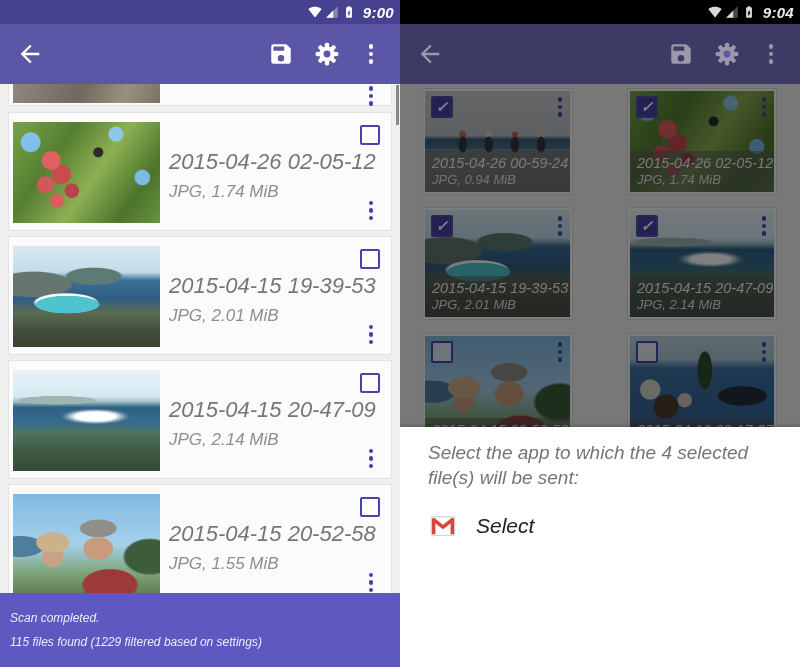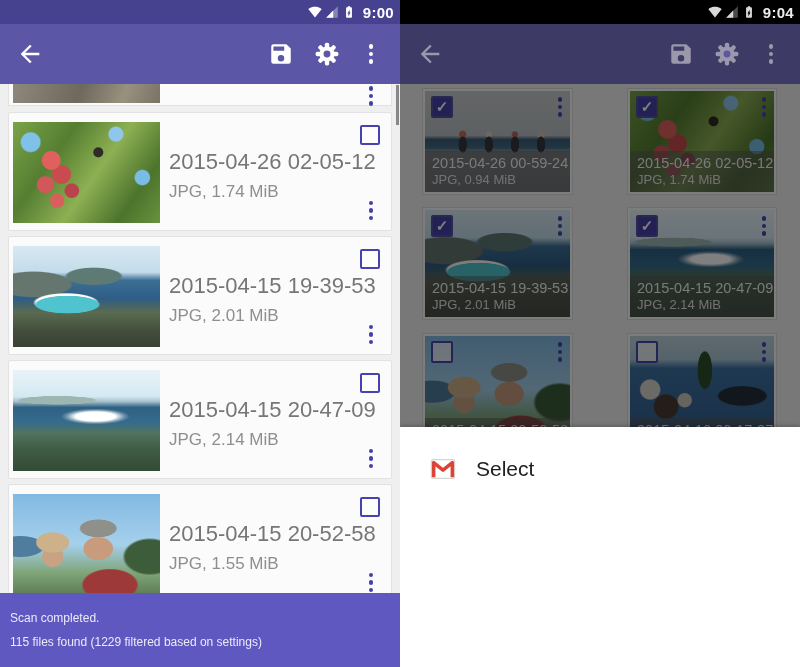--- a/index.html
+++ b/index.html
@@ -1,17 +1,17 @@
 <!DOCTYPE html>
 <html><head>
 <meta charset="utf-8">
 <style>
   * { margin:0; padding:0; box-sizing:border-box; }
   body { font-family:"Liberation Sans", sans-serif; background:#222; }
-  .screen { position:relative; width:800px; height:667px; overflow:hidden; background:#efefef; }
+  .screen { position:relative; width:800px; height:667px; overflow:hidden; background:#efefef;font-style:italic; }
   .pane { position:absolute; top:0; width:400px; height:667px; overflow:hidden; }
   .pane.left { left:0; }
   .pane.right { left:400px; background:#f0f0f0; }
 
   
   .statusbar { position:absolute; left:0; top:0; width:100%; height:24px;
     display:flex; align-items:center; justify-content:flex-end; gap:3px; padding:0 6px; }
   .sb-left { background:#46428f; }
   .sb-right { background:#000;padding-left:13px; }
   .statusbar svg { display:block; }
@@ -411,20 +411,21 @@
         <div class="caption">
           <div class="c-date">2015-04-16 00-17-37</div>
           <div class="c-meta"></div>
         </div>
       </div>
     </div>
 
     <div class="scrim"></div>
 
     <div class="sheet">
+      <div class="sheet-prompt">Select the app to which the 4 selected file(s) will be sent:</div>
       <div class="sheet-row">
         <span class="app-ic">
             <svg viewBox="0 0 24 24">
               <use href="#ic-gmail"></use>
             </svg>
           </span>
         <span class="app-label">Select</span>
       </div>
     </div>
   </div>

